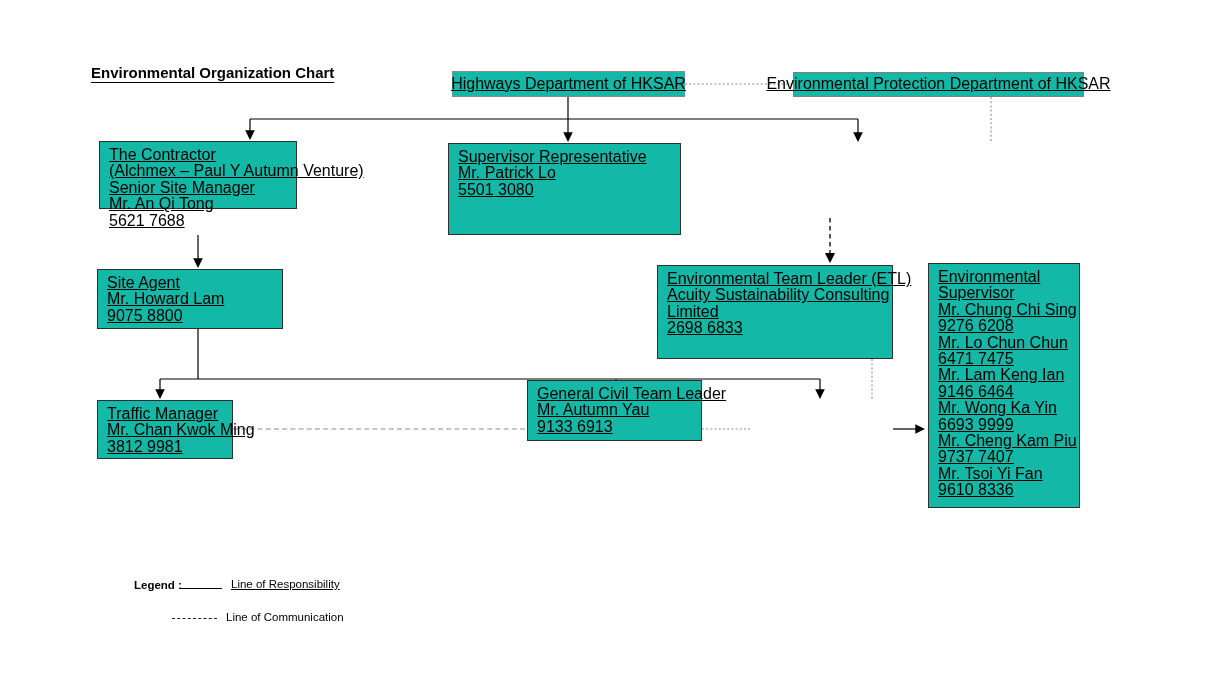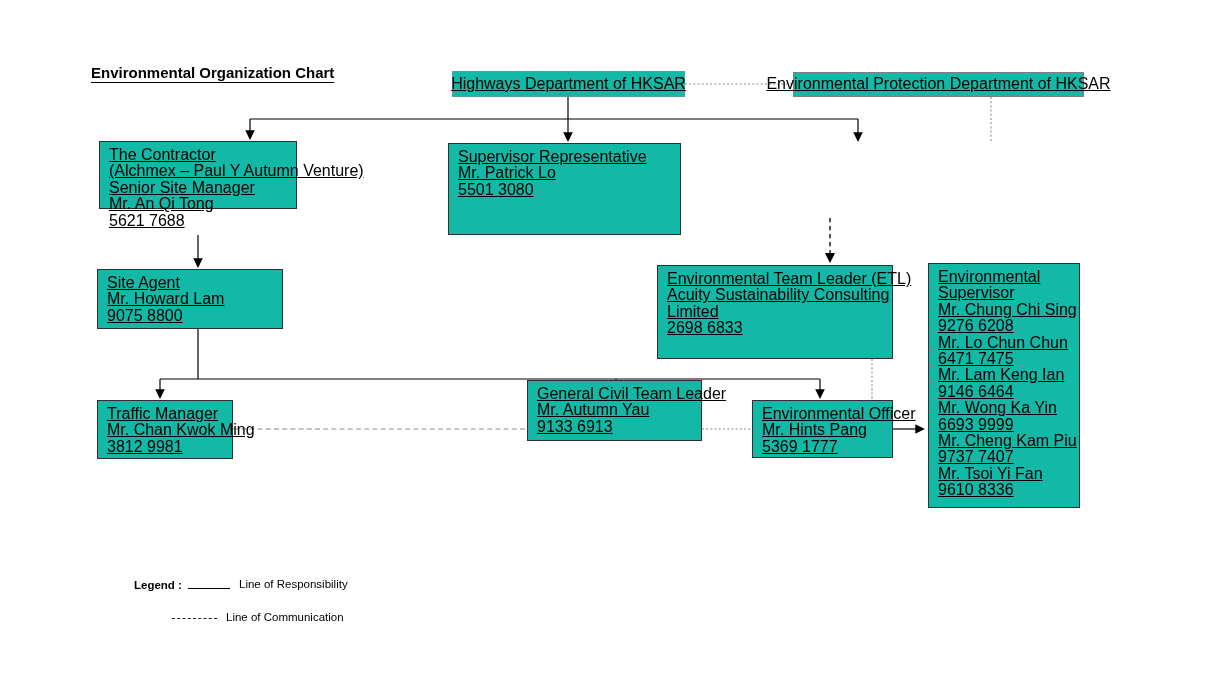--- a/index.html
+++ b/index.html
@@ -118,28 +118,23 @@
   <div class="node" style="left:97px;top:400px;width:136px;height:59px;">
       <div class="line">Traffic Manager</div>
       <div class="line">Mr. Chan Kwok Ming</div>
       <div class="line">3812 9981</div>
     </div>
   <div class="node" style="left:527px;top:380px;width:175px;height:61px;">
       <div class="line">General Civil Team Leader</div>
       <div class="line">Mr. Autumn Yau</div>
       <div class="line">9133 6913</div>
     </div>
-  <div class="node" style="left:752px;top:400px;width:141px;height:58px;">
-      <div class="line">Environmental Officer</div>
-      <div class="line">Mr. Hints Pang</div>
-      <div class="line">5369 1777</div>
-    </div>
 
   <div class="legend-label" style="left:103px;top:579px;padding-left:31px;">Legend :</div>
-  <div class="legend-row" style="left:188px;top:578px;">
+  <div class="legend-row" style="left:180px;top:578px;text-decoration:underline;">
     <span class="sample solid"></span>
     <span>Line of Responsibility</span>
   </div>
   <div class="legend-row" style="left:172px;top:611px;">
     <span class="sample dashed"></span>
     <span>Line of Communication</span>
   </div>
 
 </div>
 

